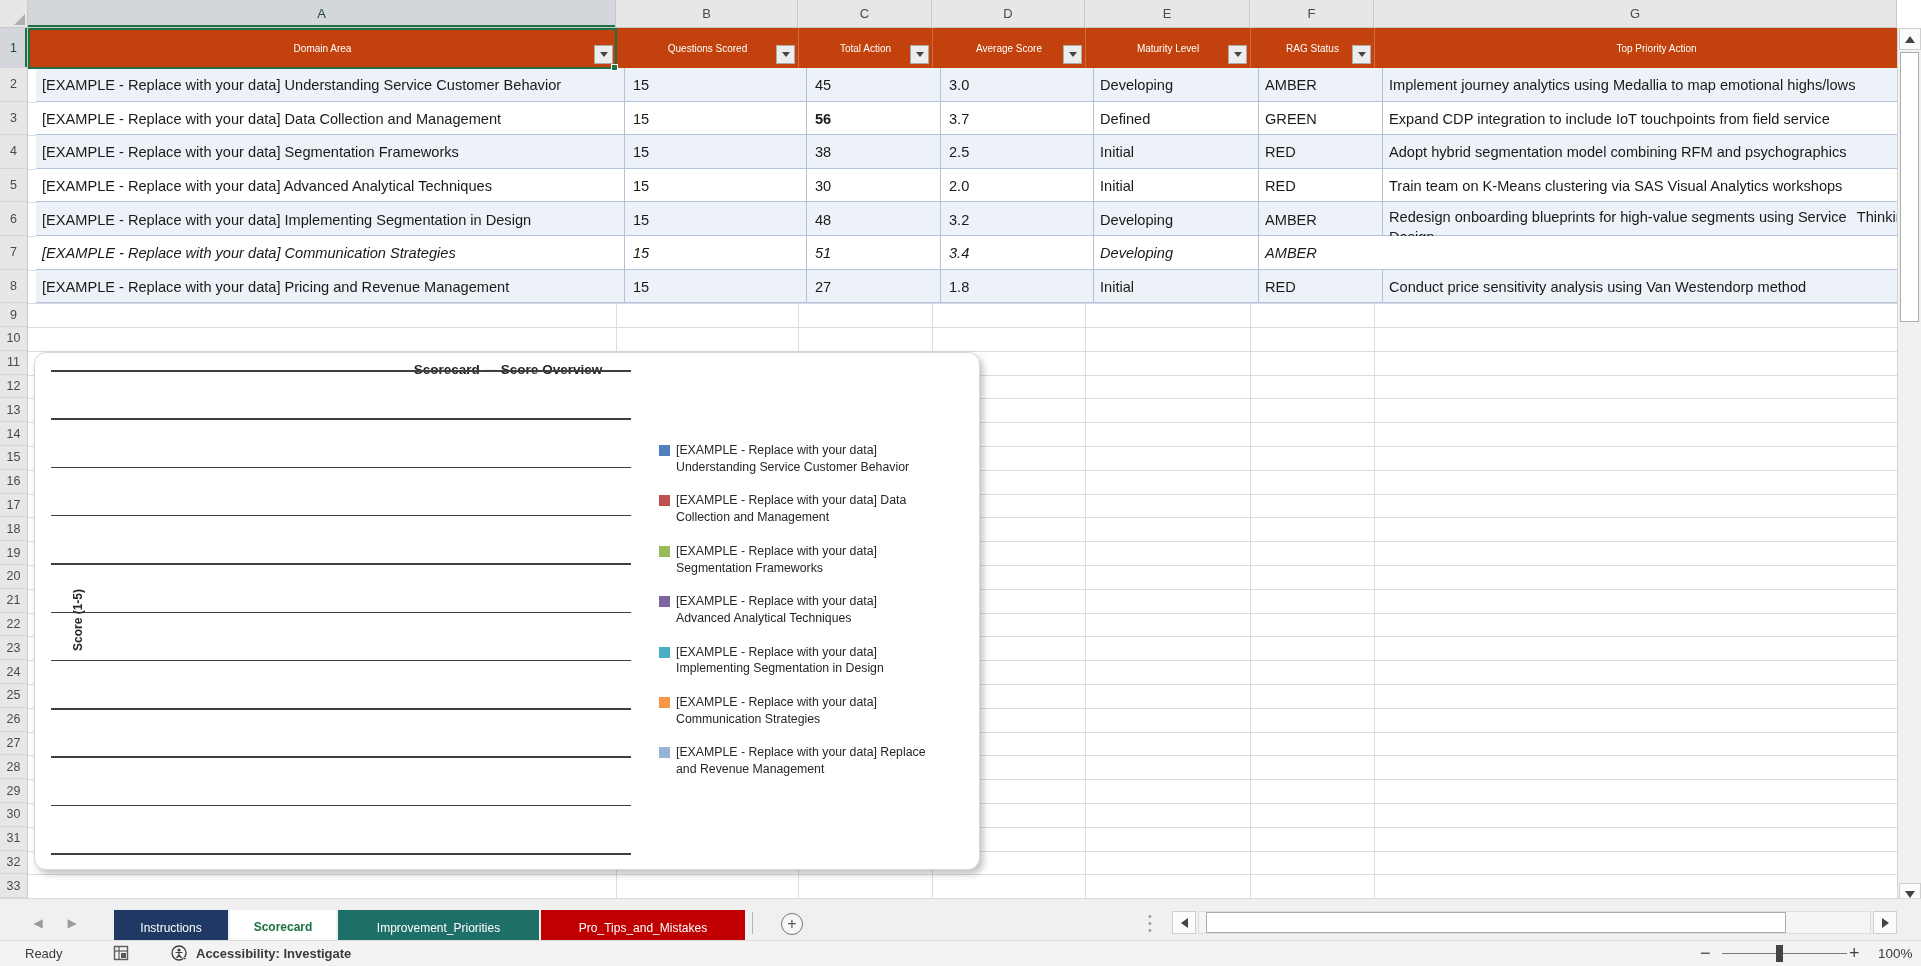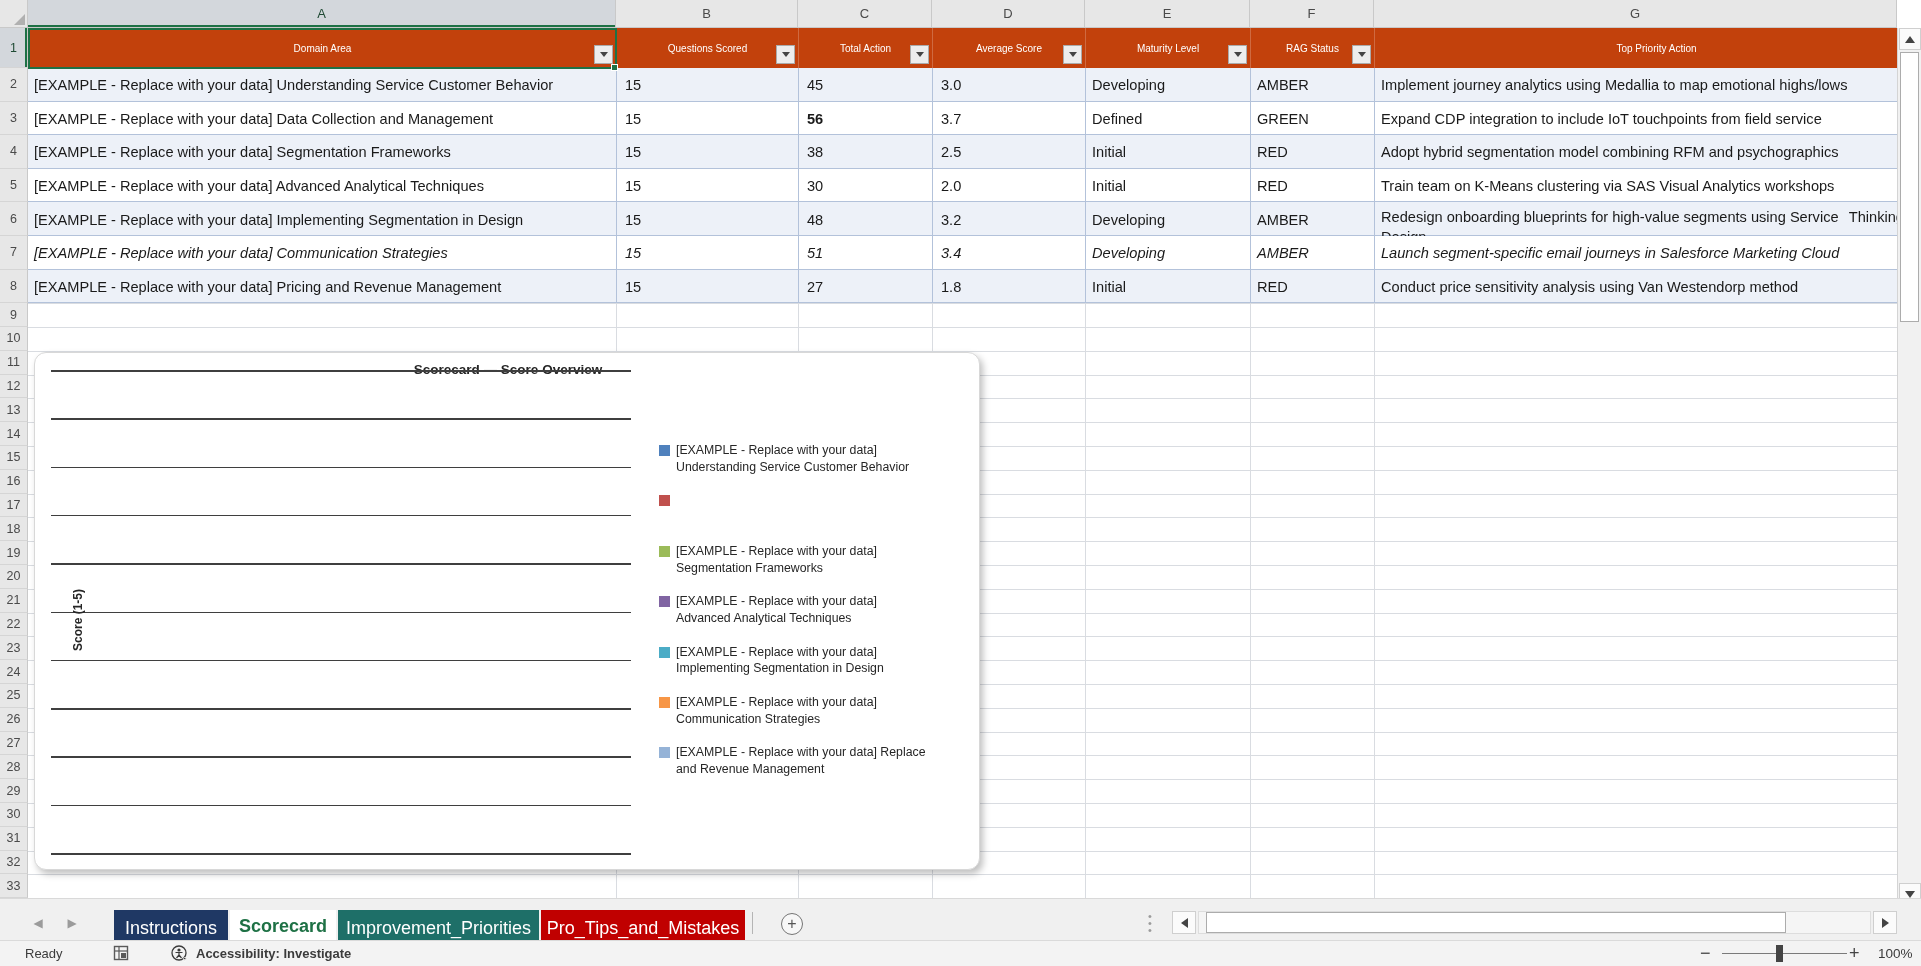--- a/index.html
+++ b/index.html
@@ -16,42 +16,42 @@
            display:flex;align-items:center;justify-content:center;font-size:12.5px;color:#4a4a4a;}
   .rowhead.sel{background:#D3D7DC;box-shadow:inset -2px 0 0 #1E7145;color:#1f4a34;}
   
   .vline{width:1px;background:#D9DCE1;}
   .hline{height:1px;background:#D9DCE1;}
   
   .hcell{top:28px;height:40px;background:#c2410c;color:#fff;font-weight:normal;font-size:10px;
          display:flex;align-items:center;justify-content:center;border-left:1px solid rgba(255,255,255,.22);overflow:hidden;}
   .drop{width:19px;height:19px;background:#EDEDED;border:1px solid #ABABAB;display:flex;align-items:center;justify-content:center;}
   .drop .ar{width:0;height:0;border-left:4px solid transparent;border-right:4px solid transparent;border-top:5px solid #444;}
-  .drow{left:28px;width:1869px;height:34px;border-bottom:1px solid #B3C2DA;}
+  .drow{left:36px;width:1869px;height:34px;border-bottom:1px solid #B3C2DA;}
   .tcell{top:0;height:100%;padding:1px 6px 0 6px;display:flex;align-items:center;overflow:hidden;
          white-space:nowrap;font-size:14.6px;border-left:1px solid #B3C2DA;position:absolute;}
   .tcell.first{border-left:none;}
   .err{position:relative;padding-left:2px;}
   .err::before{content:'';position:absolute;left:-6px;top:-17px;width:0;height:0;
                border-top:7px solid #1E7145;border-right:7px solid transparent;}
   .wrap2{white-space:normal;align-items:flex-start;line-height:20px;padding-top:5px;}
   #selbox{left:28px;top:28px;width:589px;height:41px;border:2px solid #1E7145;pointer-events:none;}
   #selhandle{left:611px;top:64px;width:7px;height:7px;background:#1E7145;border:1px solid #fff;pointer-events:none;}
   
   #chart{left:34px;top:352px;width:946px;height:518px;background:#fff;border:1px solid #D8D8D8;border-radius:12px;
          box-shadow:3px 4px 7px rgba(0,0,0,0.25);}
   #chart .title{position:absolute;left:473px;top:9px;transform:translateX(-50%);font-size:13.5px;font-weight:bold;color:#262626;white-space:nowrap;}
   #chart .gline{position:absolute;left:16px;width:580px;height:1.5px;background:#3f3f3f;}
   #chart .ylab{position:absolute;left:12px;top:260px;transform:rotate(-90deg);transform-origin:center;
                font-size:12px;font-weight:bold;color:#262626;white-space:nowrap;}
   .lg{position:absolute;left:624px;width:312px;display:flex;font-size:12.3px;color:#262626;line-height:16.8px;}
   .lg .sw{width:11px;height:11px;margin:3px 6px 0 0;flex:none;}
   
   #bottom{left:0;top:898px;width:1921px;height:42px;background:#F0F0F0;border-top:1px solid #D9D9D9;}
-  .tab{top:11px;height:36px;display:flex;align-items:center;justify-content:center;font-size:18px;color:#fff;}
+  .tab{top:11px;height:36px;display:flex;align-items:center;justify-content:center;font-size:12px;color:#fff;}
   .tab.active{background:#fff;color:#1E7145;font-weight:bold;border-bottom:3px solid #1E7145;}
   .navarr{top:11px;width:20px;height:26px;display:flex;align-items:center;justify-content:center;color:#9b9b9b;font-size:12px;}
   #plusbtn{left:781px;top:913px;width:22px;height:22px;border:1px solid #757575;border-radius:50%;
            display:flex;align-items:center;justify-content:center;font-size:16px;color:#555;background:#F7F7F7;}
   #splitdots{left:1146px;top:913px;width:8px;height:22px;color:#9b9b9b;font-size:11px;line-height:7px;text-align:center;}
   .scrollbox{background:#FBFBFB;border:1px solid #CFCFCF;display:flex;align-items:center;justify-content:center;}
   #hs-track{left:1198px;top:911px;width:673px;height:23px;background:#F5F5F5;border:1px solid #DDDDDD;}
   #hs-thumb{left:1206px;top:912px;width:580px;height:21px;background:#FFFFFF;border:1px solid #ACACAC;}
   
   #status{left:0;top:940px;width:1921px;height:26px;background:#F3F3F3;border-top:1px solid #DADADA;
@@ -273,21 +273,20 @@
           <span class="err">15</span>
         </div>
         <div class="tcell" style="left: 770px; width: 134px;">
           <span class="err">51</span>
         </div>
         <div class="tcell" style="left: 904px; width: 153px;">
           <span class="err">3.4</span>
         </div>
         <div class="tcell" style="left: 1057px; width: 165px;">Developing</div>
         <div class="tcell" style="left: 1222px; width: 124px;">AMBER</div>
-        <div class="tcell" style="left: 1346px; width: 523px;">Launch segment-specific email journeys in Salesforce Marketing Cloud</div>
       </div>
       <div class="abs drow" style="top: 269.6px; height: 33.6px; background: rgb(237, 241, 248);">
         <div class="tcell first" style="left: 0px; width: 588px;">[EXAMPLE - Replace with your data] Pricing and Revenue Management</div>
         <div class="tcell" style="left: 588px; width: 182px;">
           <span class="err">15</span>
         </div>
         <div class="tcell" style="left: 770px; width: 134px;">
           <span class="err">27</span>
         </div>
         <div class="tcell" style="left: 904px; width: 153px;">
@@ -321,20 +320,24 @@
     <div id="chart-legend">
         <div class="lg" style="top: 89px;">
           <div class="sw" style="background: rgb(79, 129, 189);"></div>
           <div>
             <div>[EXAMPLE - Replace with your data]</div>
             <div>Understanding Service Customer Behavior</div>
           </div>
         </div>
         <div class="lg" style="top: 139.4px;">
           <div class="sw" style="background: rgb(192, 80, 77);"></div>
+          <div>
+            <div>[EXAMPLE - Replace with your data] Data</div>
+            <div>Collection and Management</div>
+          </div>
         </div>
         <div class="lg" style="top: 189.8px;">
           <div class="sw" style="background: rgb(155, 187, 89);"></div>
           <div>
             <div>[EXAMPLE - Replace with your data]</div>
             <div>Segmentation Frameworks</div>
           </div>
         </div>
         <div class="lg" style="top: 240.2px;">
           <div class="sw" style="background: rgb(128, 100, 162);"></div>

